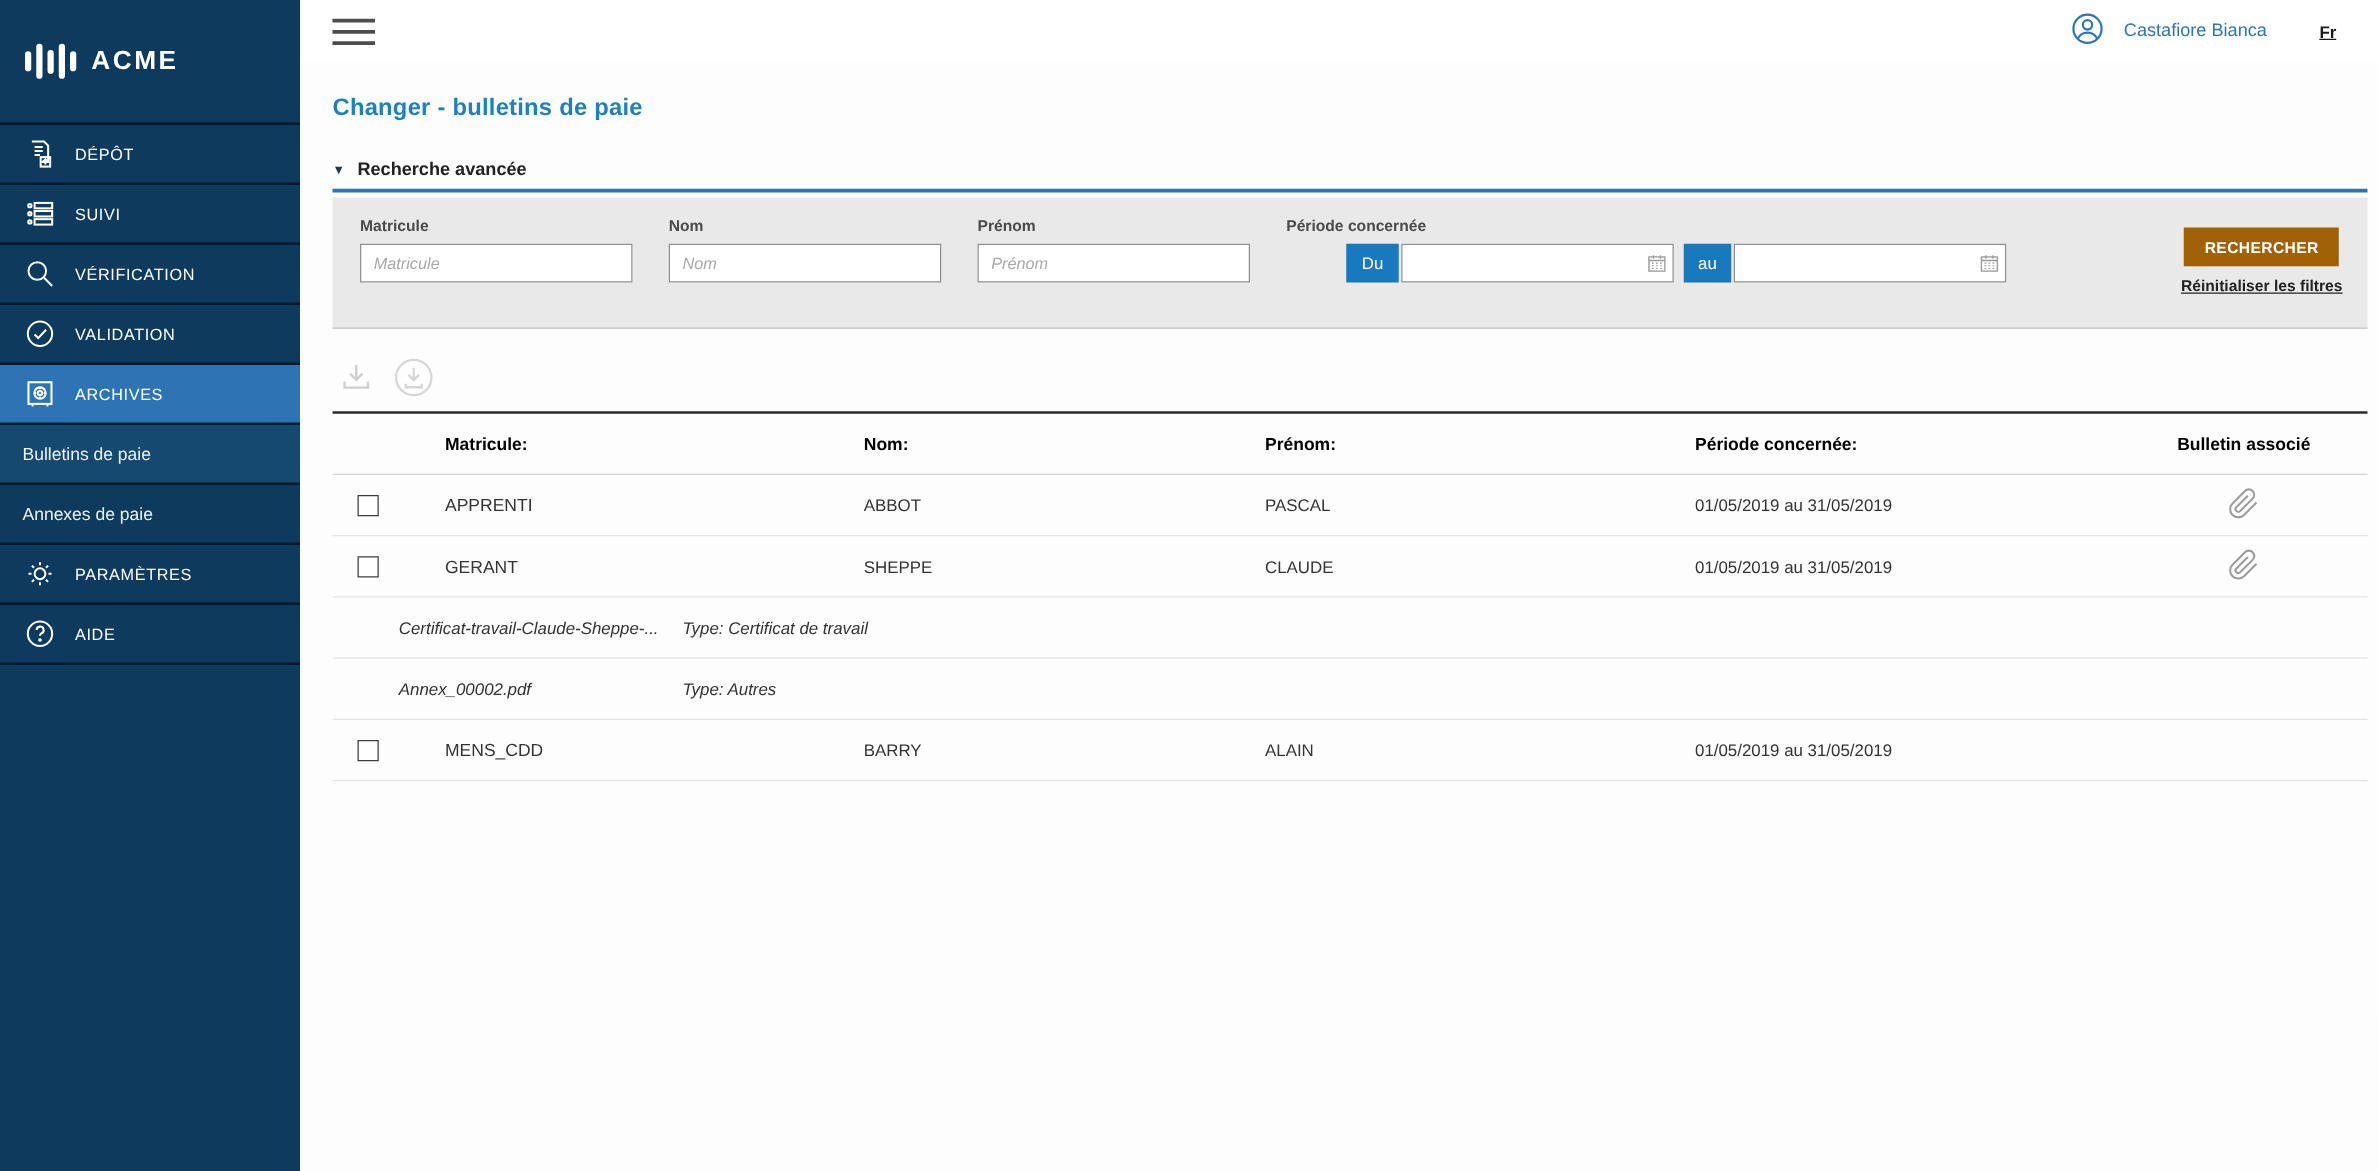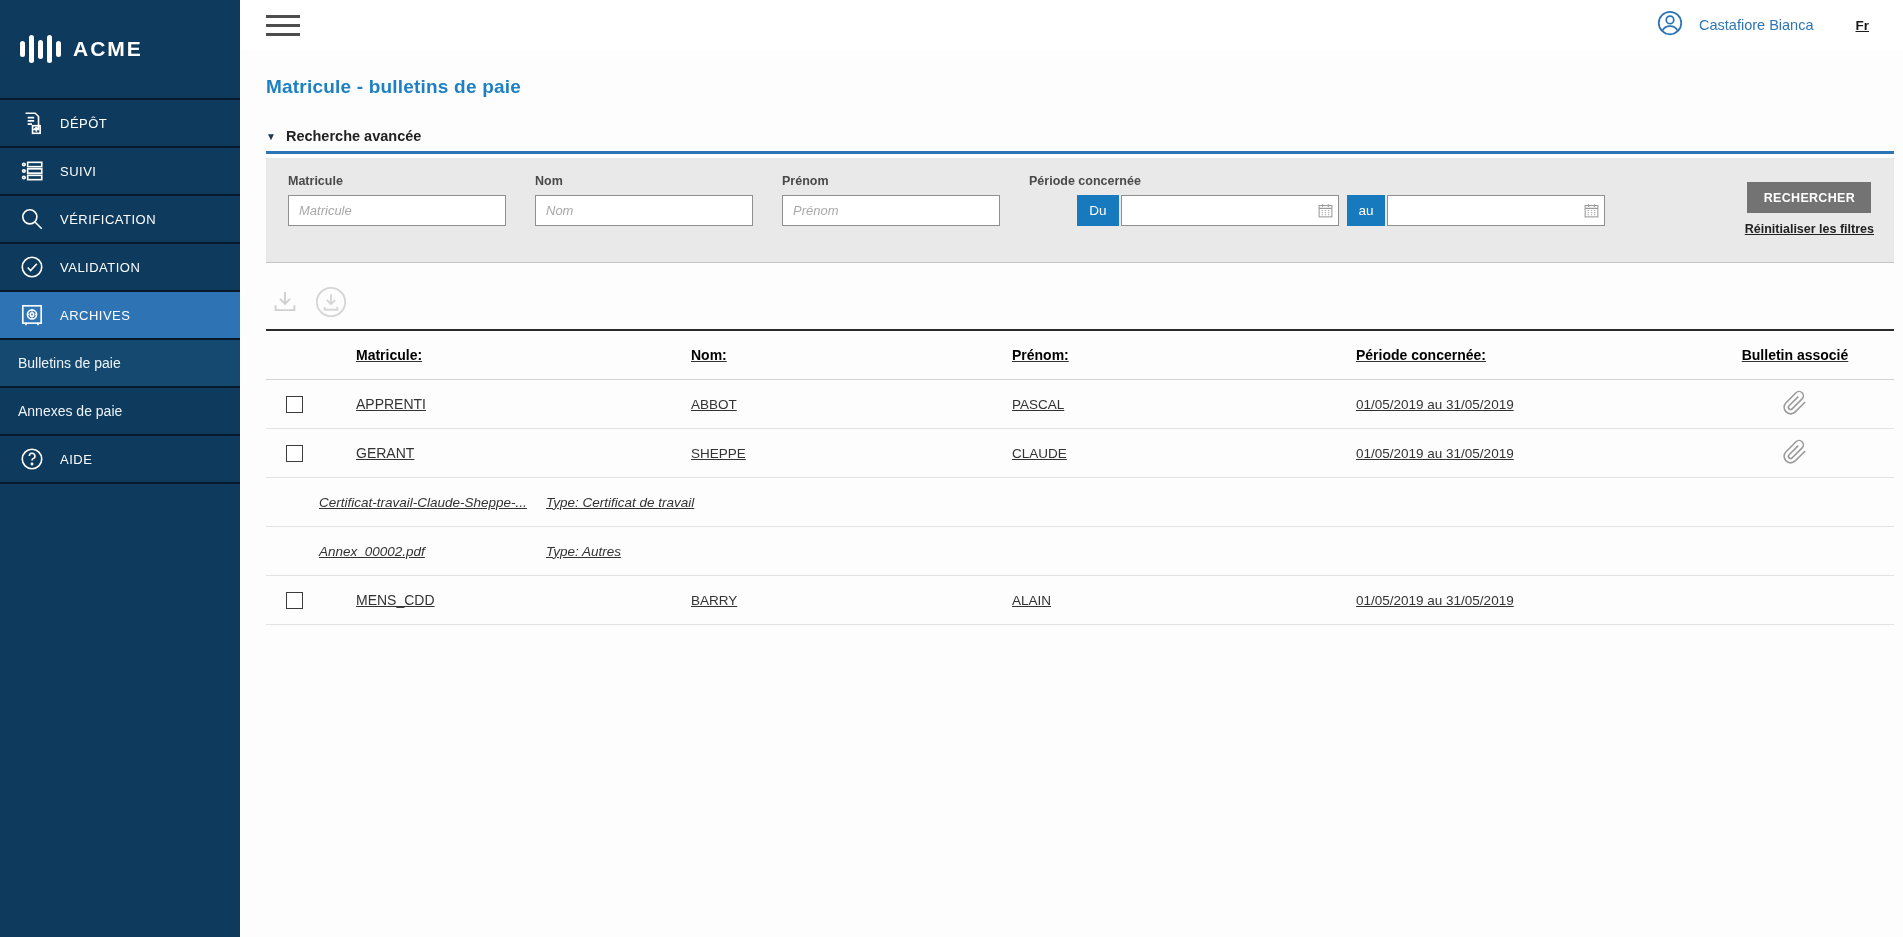--- a/index.html
+++ b/index.html
@@ -58,31 +58,31 @@
   .period-row { display:flex; align-items:center; }
   .d-tag { height:31px; background:#1779be; color:#fff; font-size:13.5px;
            display:flex; align-items:center; justify-content:center; }
   .d-tag.du { width:42px;margin-left:48px; }
   .d-tag.au { width:38px; margin-left:8px; }
   .d-input { position:relative; margin-left:2px; }
   .d-input input { width:110px; height:31px; border:1px solid #bbb; background:#fff; padding:0 26px 0 8px;
            font-size:13px; font-family:"Liberation Sans",sans-serif; }
   .cal { position:absolute; right:5px; top:7px; cursor:pointer; }
   .panel-actions { margin-left:auto; display:flex; flex-direction:column; align-items:center; padding-top:8px; }
-  .btn-search { width:124px; height:31px; background:#737373; color:#fff; border:none;
+  .btn-search { width:124px; height:31px; background:#a16207; color:#fff; border:none;
            font-size:12.5px; font-weight:bold; letter-spacing:0.3px; cursor:pointer;
            font-family:"Liberation Sans",sans-serif; }
   .reset-link { margin-top:9px; font-size:12.5px; font-weight:bold; color:#222;
            text-decoration:underline; cursor:pointer; }
 
   .toolbar { margin-top:22px; display:flex; align-items:center; gap:14px; padding-left:4px; }
   .tool-btn { cursor:pointer; display:flex; align-items:center; }
 
   .tbl { margin-top:10px; border-top:2px solid #2b2b2b; }
-  .trow { display:flex; align-items:center; height:49px; border-bottom:1px solid #e3e3e3;text-decoration:underline; }
+  .trow { display:flex; align-items:center; height:49px; border-bottom:1px solid #e3e3e3; }
   .trow.head { border-bottom:1px solid #d5d5d5; }
   .c-check { width:70px; padding-left:20px; }
   .checkbox { width:17px; height:17px; border:1px solid #3c3c3c; background:#fff; display:block; cursor:pointer; }
   .c-mat { width:355px; padding-left:20px; font-size:14px; }
   .c-nom { width:321px; font-size:13.5px; }
   .c-pre { width:344px; font-size:13.5px; }
   .c-per { width:340px; font-size:13.5px; }
   .c-bul { flex:1; display:flex; justify-content:center; font-size:13.5px; }
   .head .c-mat,.head .c-nom,.head .c-pre,.head .c-per,.head .c-bul
         { font-weight:bold; color:#000; font-size:14px; }
@@ -167,20 +167,29 @@
       <span class="lbl">ARCHIVES</span>
     </div>
 
     <div class="nav-sub current">
       <span class="lbl">Bulletins de paie</span>
     </div>
     <div class="nav-sub">
       <span class="lbl">Annexes de paie</span>
     </div>
 
+    <div class="nav-item">
+      <span class="ic">
+        <svg class="wic" width="26" height="26" viewBox="0 0 24 24">
+          <circle cx="12" cy="12" r="4"></circle>
+          <path d="M12 3.5v2.2M12 18.3v2.2M3.5 12h2.2M18.3 12h2.2M6 6l1.6 1.6M16.4 16.4L18 18M18 6l-1.6 1.6M7.6 16.4L6 18"></path>
+        </svg>
+      </span>
+      <span class="lbl">PARAMÈTRES</span>
+    </div>
 
     <div class="nav-item">
       <span class="ic">
         <svg class="wic" width="26" height="26" viewBox="0 0 24 24">
           <circle cx="12" cy="12" r="9"></circle>
           <path d="M9.5 9.3a2.6 2.6 0 1 1 3.4 2.5c-.8.3-.9.9-.9 1.6"></path>
           <circle cx="12" cy="16.6" r="0.6" fill="#fff"></circle>
         </svg>
       </span>
       <span class="lbl">AIDE</span>
@@ -202,21 +211,21 @@
               <circle cx="12" cy="9.5" r="3"></circle>
             <path d="M5.8 18.4c1.2-2.6 3.5-3.9 6.2-3.9s5 1.3 6.2 3.9"></path>
           </svg>
         </span>
         <span class="user-name">Castafiore Bianca</span>
         <span class="lang">Fr</span>
       </div>
     </div>
 
     <div class="content">
-      <div class="page-title">Matricule - bulletins de paie</div>
+      <div class="page-title">Changer - bulletins de paie</div>
 
       <div class="search-head">
         <span class="tri">▼</span>
         <span class="search-title">Recherche avancée</span>
       </div>
       <div class="blue-rule"></div>
 
       <div class="panel">
         <div class="fgroup">
           <label>Matricule</label>

